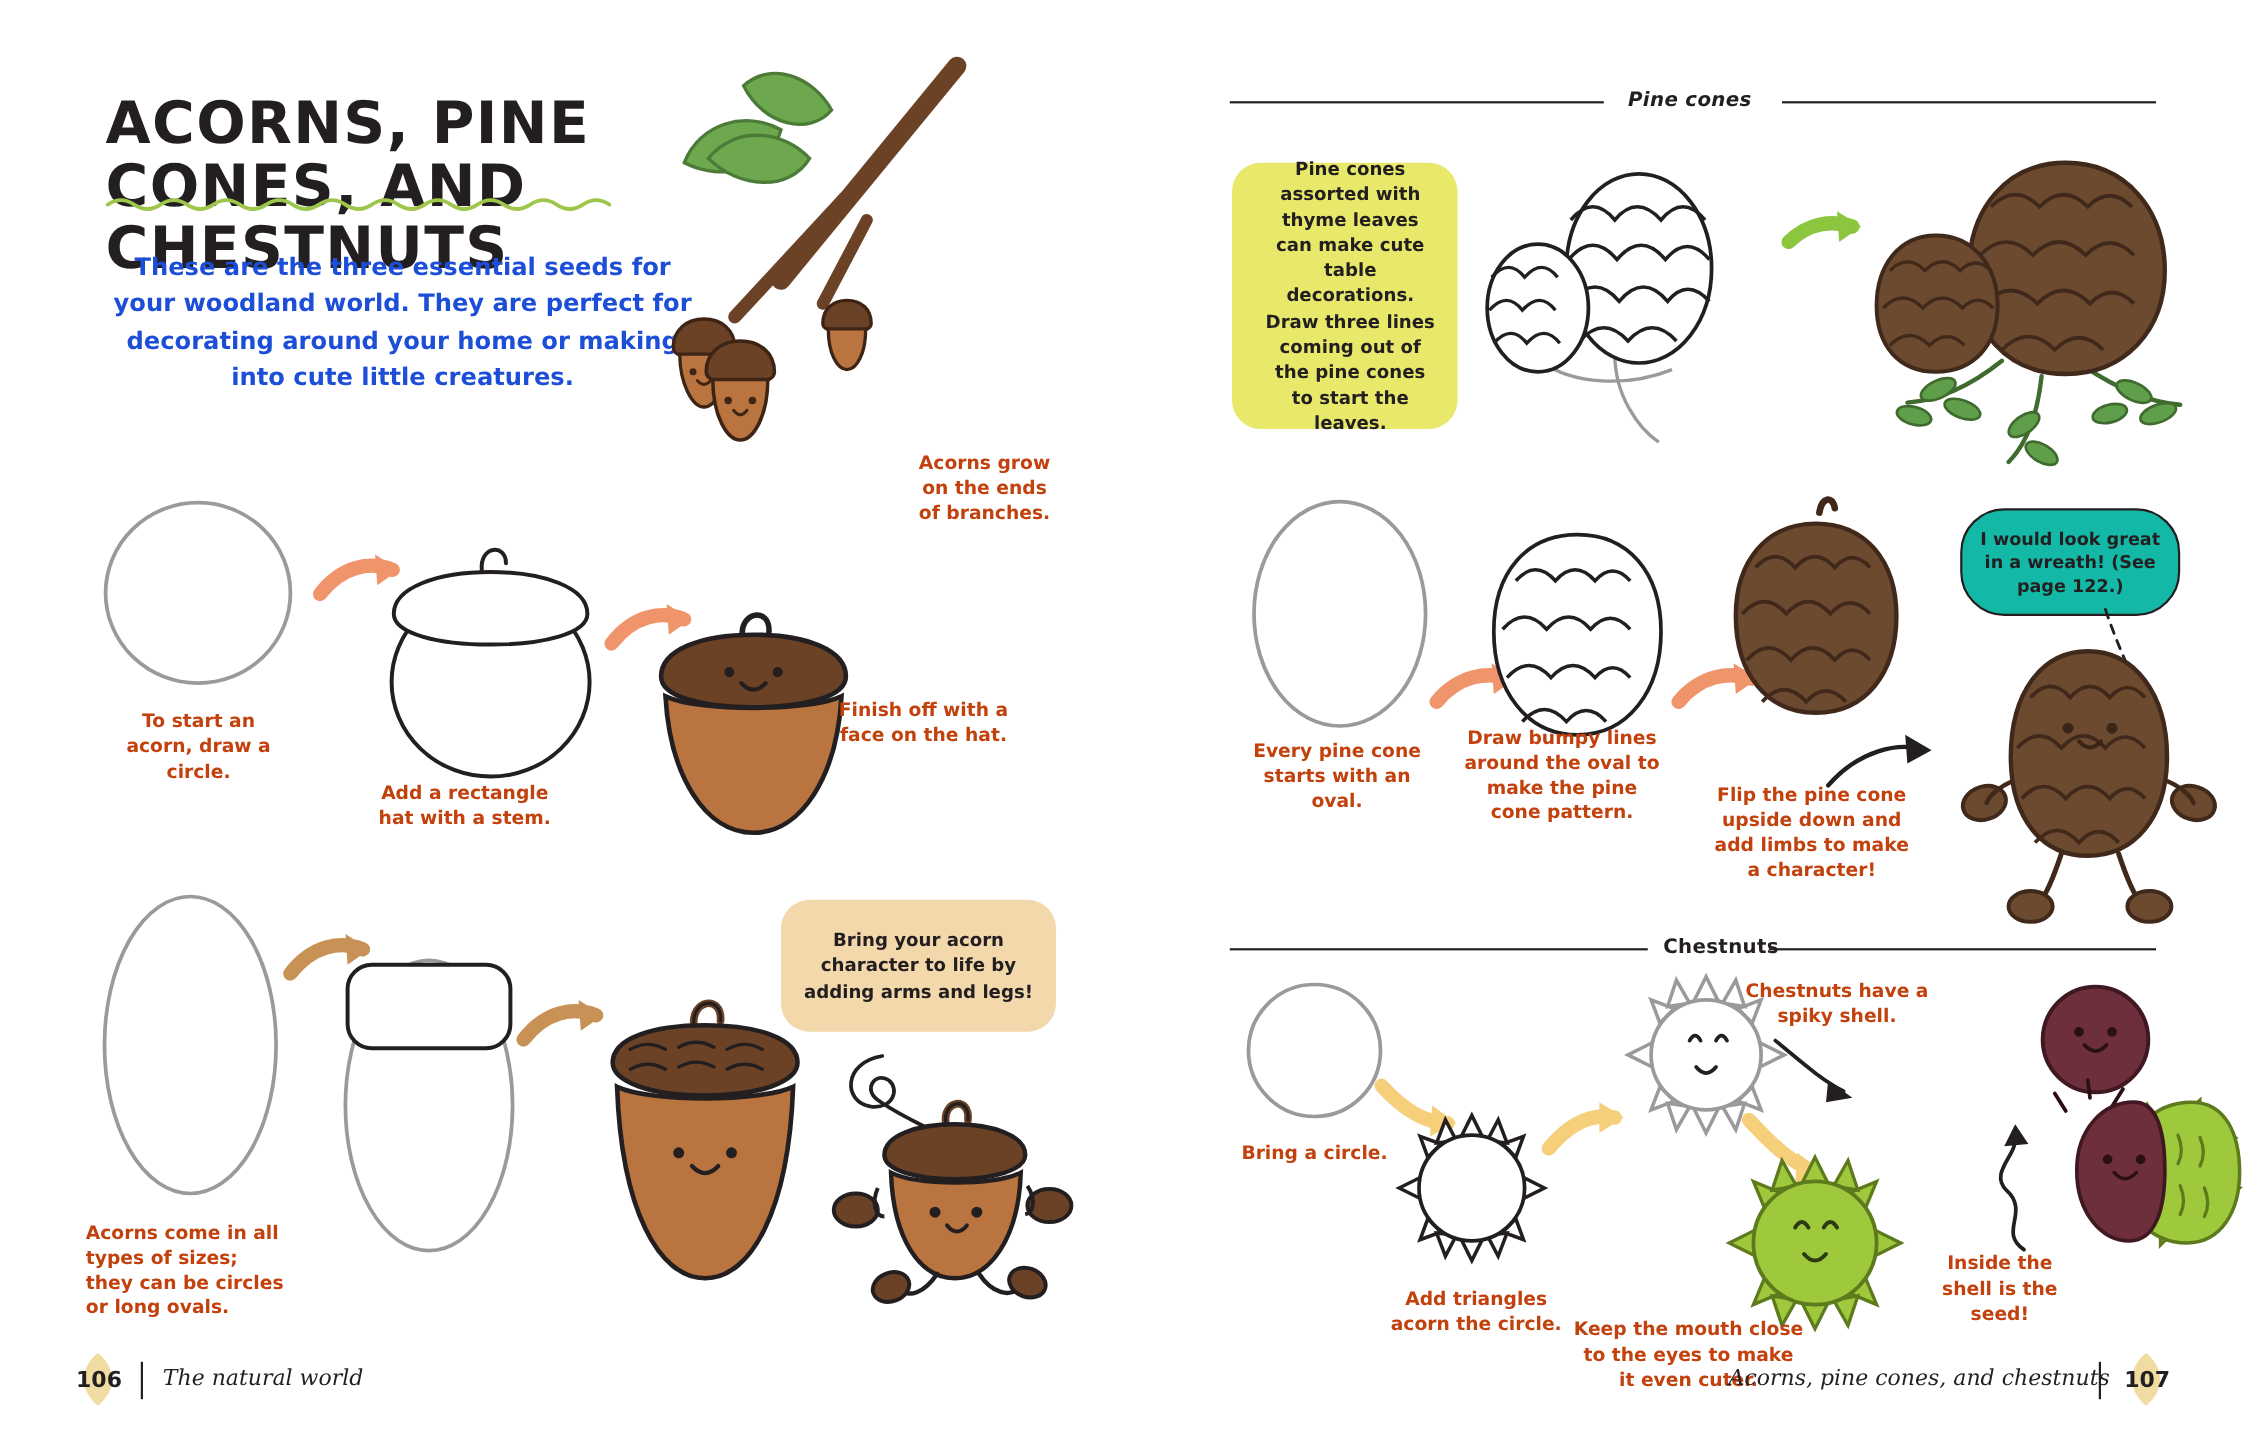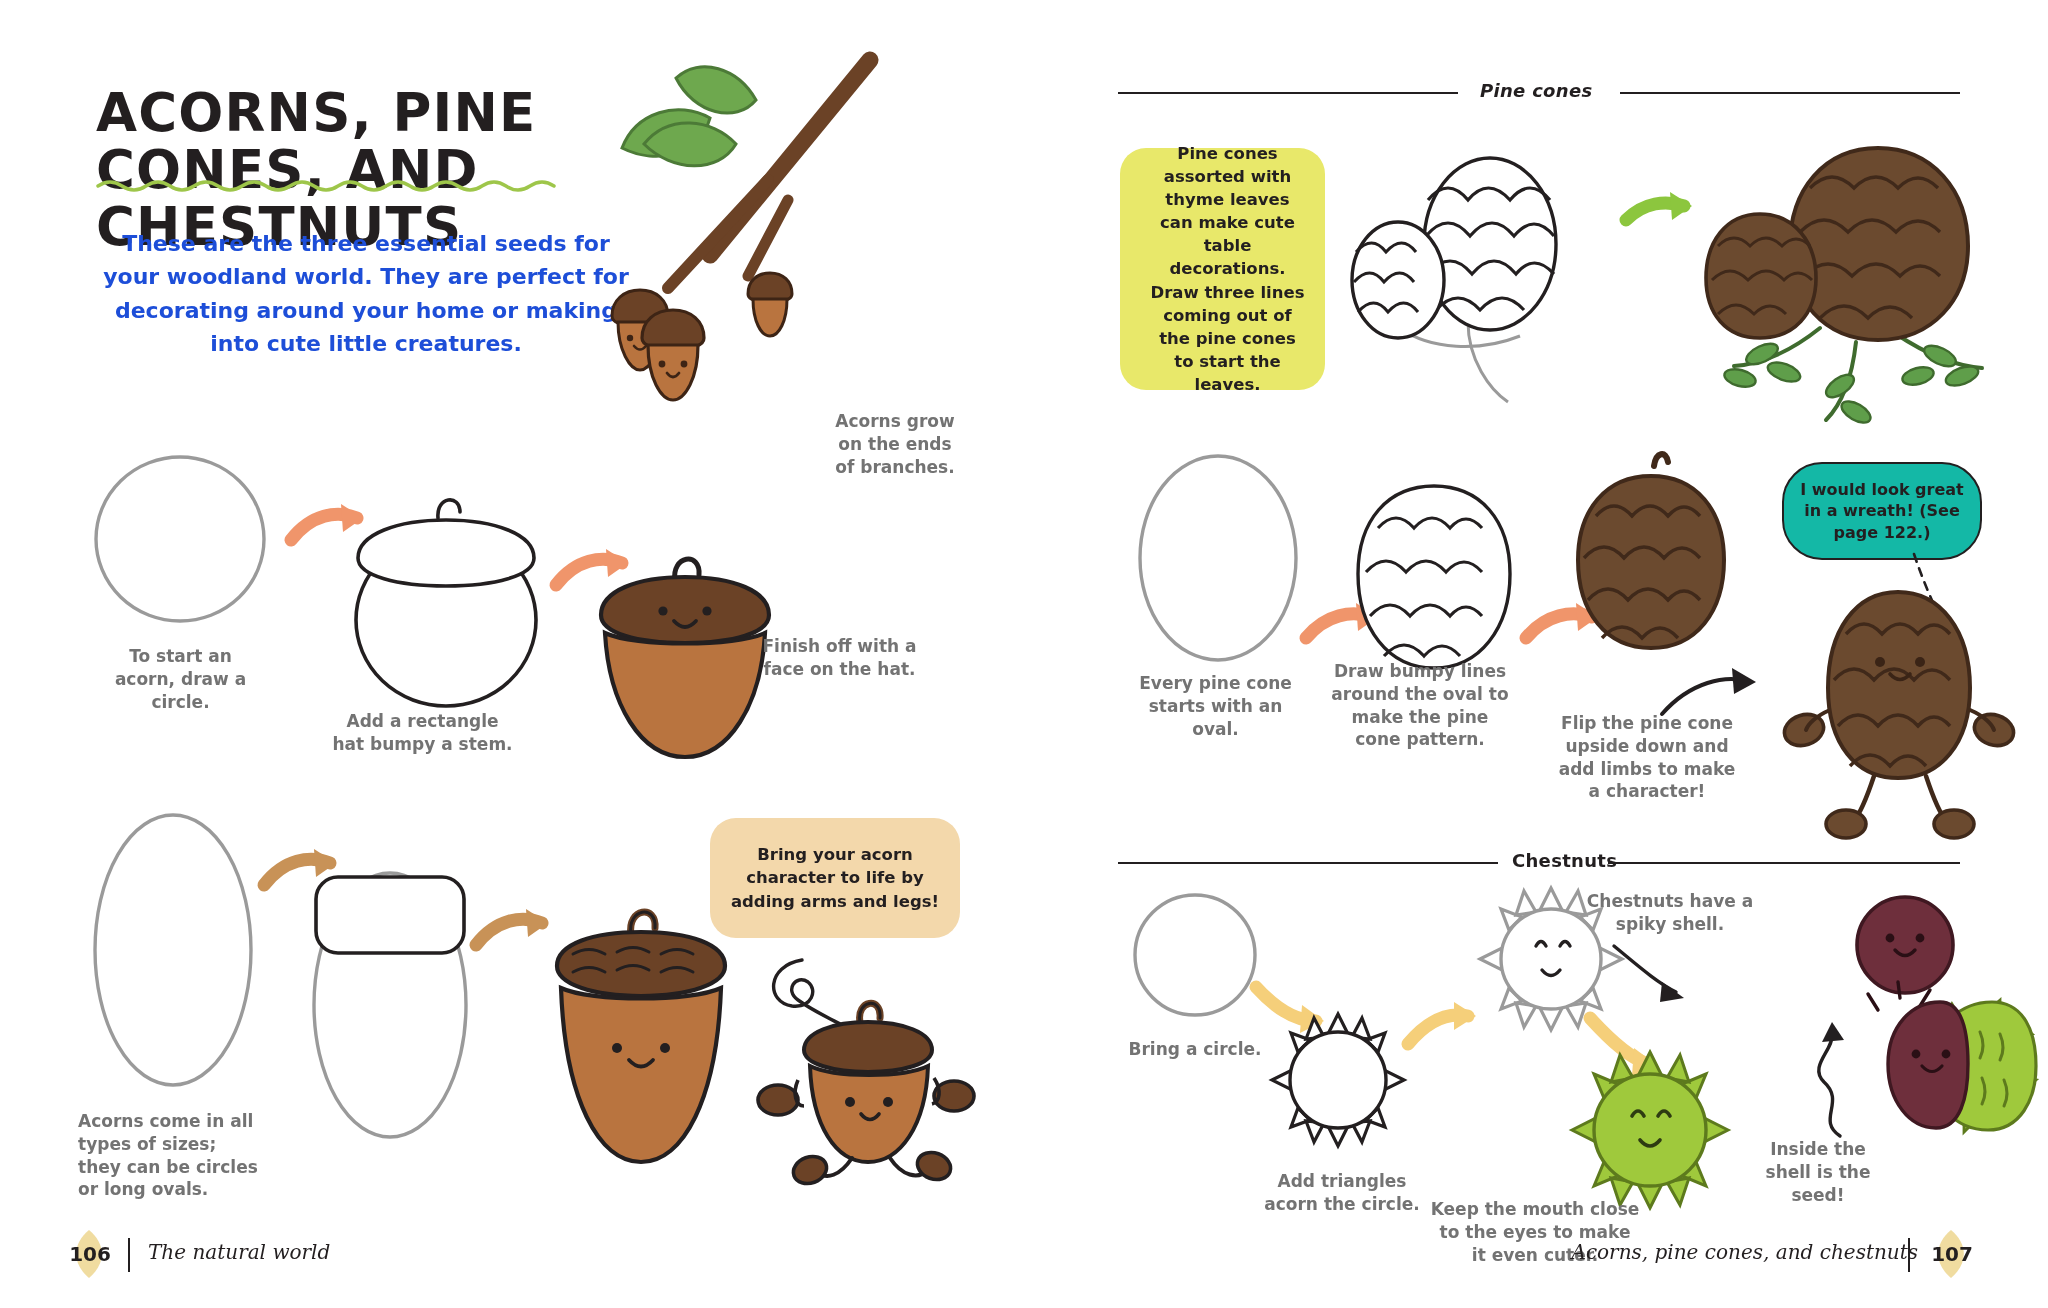--- a/index.html
+++ b/index.html
@@ -3,21 +3,21 @@
 <meta charset="utf-8">
 <style>
   html,body{margin:0;padding:0;background:#ffffff;}
   body{width:2048px;height:1308px;position:relative;overflow:hidden;
        font-family:"DejaVu Sans", sans-serif;color:#231f20;}
   .page{position:absolute;top:0;left:0;width:2048px;height:1308px;}
   .spread-gutter{position:absolute;left:1023px;top:0;width:2px;height:1308px;background:#ffffff;}
 
   
   .hand{font-family:"DejaVu Sans", sans-serif;font-weight:700;letter-spacing:.3px;}
-  .caption{font-size:17px;line-height:1.34;text-align:center;color:#737373;font-weight:700;}
+  .caption{font-size:17px;line-height:1.34;text-align:center;color:#c2410c;font-weight:700;}
   .caption.left{text-align:left;}
   .abs{position:absolute;}
   .title{position:absolute;left:96px;top:48px;width:560px;font-size:53px;line-height:1.08;
          font-weight:700;letter-spacing:1.2px;text-transform:uppercase;color:#231f20;}
   .squiggle{position:absolute;left:96px;top:178px;width:470px;height:14px;}
   .intro{position:absolute;left:96px;top:205px;width:540px;font-size:22px;line-height:1.52;
          font-weight:700;text-align:center;color:#1d4ed8;}
 
   
   .sec-rule{position:absolute;height:2px;background:#231f20;}
@@ -114,21 +114,21 @@
     <path d="M100,36 C96,10 126,6 124,30" stroke="#231f20" stroke-width="5" fill="none" stroke-linecap="round"></path>
     <path d="M100,36 C96,10 126,6 124,30" stroke="#6b4226" stroke-width="0" fill="none"></path>
     <path d="M26,70 C26,46 62,32 110,32 C158,32 194,46 194,70 C194,88 158,98 110,98 C62,98 26,88 26,70 Z" fill="#6b4226" stroke="#231f20" stroke-width="4.2"></path>
     <path d="M30,88 C34,160 66,212 110,212 C154,212 186,160 190,88 C160,102 60,102 30,88 Z" fill="#b9743f" stroke="#231f20" stroke-width="4.2"></path>
     <circle cx="88" cy="66" r="4.6" fill="#231f20"></circle>
       <circle cx="132" cy="66" r="4.6" fill="#231f20"></circle>
     <path d="M99,76 q11,12 22,0" stroke="#231f20" stroke-width="3.8" fill="none" stroke-linecap="round"></path>
   </svg>
 
   <div class="caption abs" style="left:98px;top:645px;width:165px;">To start an acorn, draw a circle.</div>
-  <div class="caption abs" style="left:330px;top:710px;width:185px;">Add a rectangle hat bumpy a stem.</div>
+  <div class="caption abs" style="left:330px;top:710px;width:185px;">Add a rectangle hat with a stem.</div>
   <div class="caption abs" style="left:752px;top:635px;width:175px;">Finish off with a face on the hat.</div>
 
   <svg class="abs" style="left:88px;top:810px;" width="170" height="280" viewBox="0 0 170 280">
     <ellipse cx="85" cy="140" rx="78" ry="135" fill="#fff" stroke="#9a9a9a" stroke-width="3.4"></ellipse>
   </svg>
 
   <svg class="abs" style="left:258px;top:845px;" width="86" height="60" viewBox="0 0 86 60">
     <path d="M6,40 C26,14 52,10 72,18" stroke="#c89257" stroke-width="13" fill="none" stroke-linecap="round"></path>
     <path d="M56,4 L78,18 L58,32 Z" fill="#c89257"></path>
   </svg>

